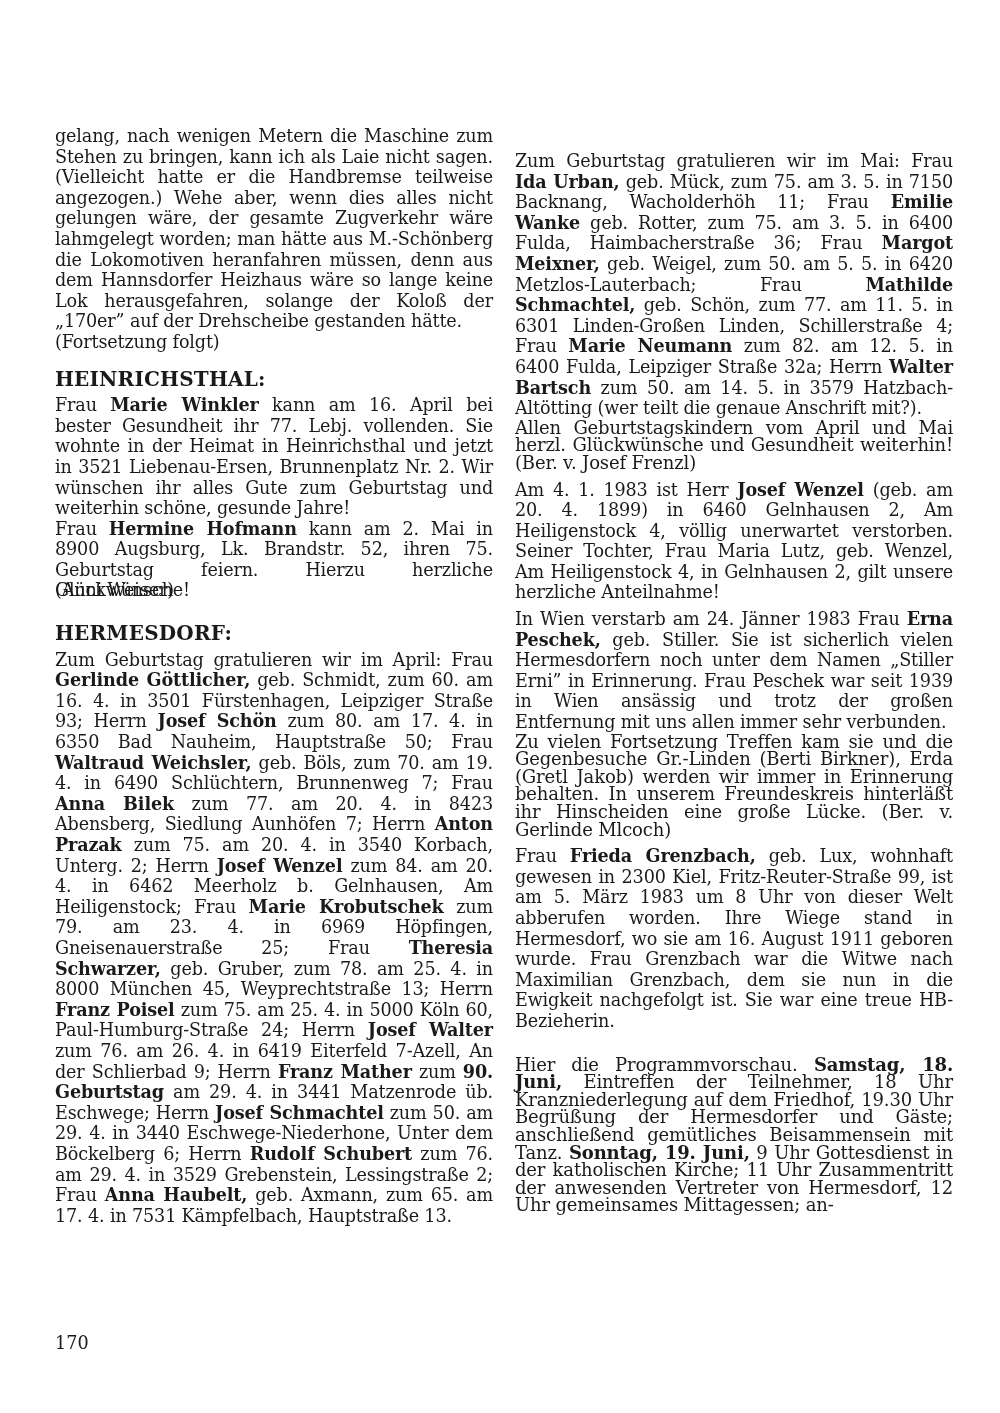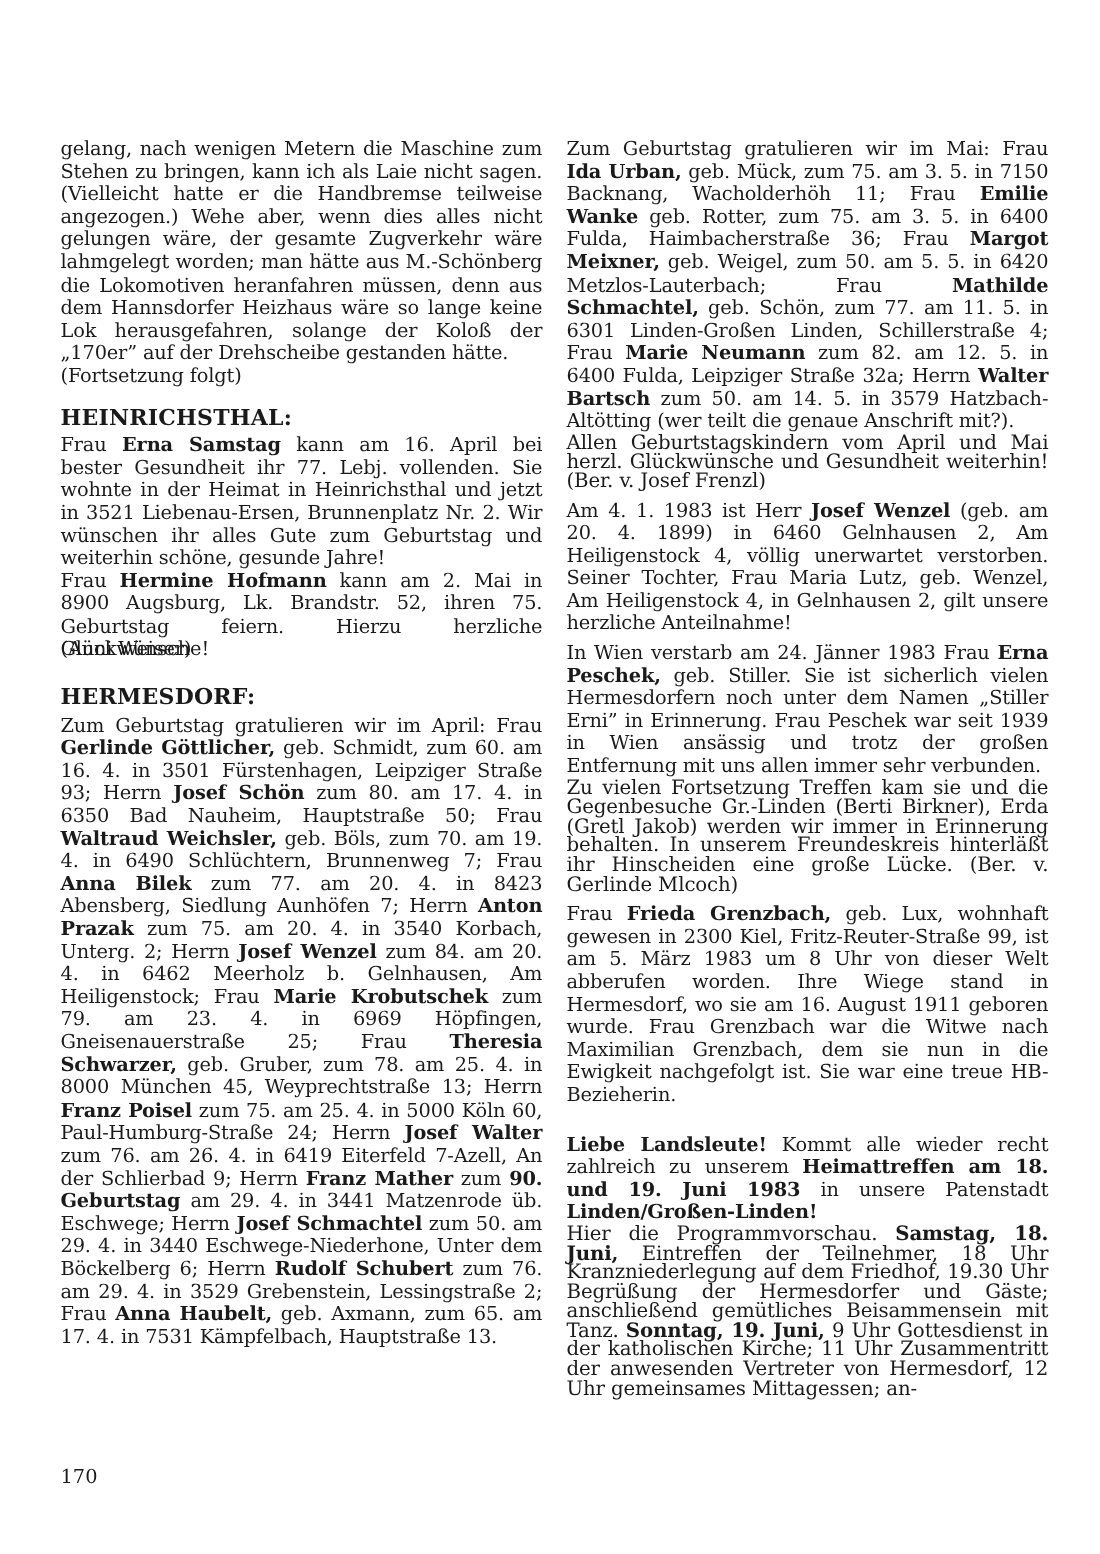--- a/index.html
+++ b/index.html
@@ -13,21 +13,21 @@
     .page { position: absolute; inset: 0; }
     .col {
       position: absolute; top: 126px;
       width: 438px;
       font-size: 17.6px;
       line-height: 20.6px;
       text-align: justify;
       letter-spacing: -0.15px;
     }
     .col-left { left: 55px; }
-    .col-right { left: 515px; }
+    .col-right { left: 515px; margin-top: 25px; }
     .para { margin: 0 0 6px 0; }
     .para.small { font-size: 18px; line-height: 17.6px; margin-bottom: 8px; }
     .para.tight { margin-bottom: 0; }
     .sig { display: block; text-align: left; }
     .heading {
       font-weight: bold; font-size: 20px;
       margin: 16px 0 6px 0; letter-spacing: 0.2px;
     }
     b, .b { font-weight: bold; }
     .gap-big { height: 18px; }
@@ -39,34 +39,33 @@
 </head>
 <body>
 
 <div class="page">
 
   <div class="col col-left">
     <p class="para tight"><span>gelang, nach wenigen Metern die Maschine zum Stehen zu bringen, kann ich als Laie nicht sagen. (Vielleicht hatte er die Handbremse teilweise angezogen.) Wehe aber, wenn dies alles nicht gelungen wäre, der gesamte Zugverkehr wäre lahmgelegt worden; man hätte aus M.-Schönberg die Lokomotiven heranfahren müssen, denn aus dem Hannsdorfer Heizhaus wäre so lange keine Lok herausgefahren, solange der Koloß der „170er” auf der Drehscheibe gestanden hätte.</span></p>
     <span class="sig">(Fortsetzung folgt)</span>
 
     <div class="heading">HEINRICHSTHAL:</div>
-    <p class="para tight"><span>Frau </span><b>Erna Samstag</b><span> kann am 16. April bei bester Gesundheit ihr 77. Lebj. vollenden. Sie wohnte in der Heimat in Heinrichsthal und jetzt in 3521 Liebenau-Ersen, Brunnenplatz Nr. 2. Wir wünschen ihr alles Gute zum Geburtstag und weiterhin schöne, gesunde Jahre!</span></p>
+    <p class="para tight"><span>Frau </span><b>Marie Winkler</b><span> kann am 16. April bei bester Gesundheit ihr 77. Lebj. vollenden. Sie wohnte in der Heimat in Heinrichsthal und jetzt in 3521 Liebenau-Ersen, Brunnenplatz Nr. 2. Wir wünschen ihr alles Gute zum Geburtstag und weiterhin schöne, gesunde Jahre!</span></p>
     <p class="para tight"><span>Frau </span><b>Hermine Hofmann</b><span> kann am 2. Mai in 8900 Augsburg, Lk. Brandstr. 52, ihren 75. Geburtstag feiern. Hierzu herzliche Glückwünsche!</span></p>
     <span class="sig" style="margin-top:-20.6px;">(Anni Weiser)</span>
 
     <div class="heading" style="margin-top:22px;">HERMESDORF:</div>
     <p class="para"><span>Zum Geburtstag gratulieren wir im April: Frau </span><b>Gerlinde Göttlicher,</b><span> geb. Schmidt, zum 60. am 16. 4. in 3501 Fürstenhagen, Leipziger Straße 93; Herrn </span><b>Josef Schön</b><span> zum 80. am 17. 4. in 6350 Bad Nauheim, Hauptstraße 50; Frau </span><b>Waltraud Weichsler,</b><span> geb. Böls, zum 70. am 19. 4. in 6490 Schlüchtern, Brunnenweg 7; Frau </span><b>Anna Bilek</b><span> zum 77. am 20. 4. in 8423 Abensberg, Siedlung Aunhöfen 7; Herrn </span><b>Anton Prazak</b><span> zum 75. am 20. 4. in 3540 Korbach, Unterg. 2; Herrn </span><b>Josef Wenzel</b><span> zum 84. am 20. 4. in 6462 Meerholz b. Gelnhausen, Am Heiligenstock; Frau </span><b>Marie Krobutschek</b><span> zum 79. am 23. 4. in 6969 Höpfingen, Gneisenauerstraße 25; Frau </span><b>Theresia Schwarzer,</b><span> geb. Gruber, zum 78. am 25. 4. in 8000 München 45, Weyprechtstraße 13; Herrn </span><b>Franz Poisel</b><span> zum 75. am 25. 4. in 5000 Köln 60, Paul-Humburg-Straße 24; Herrn </span><b>Josef Walter</b><span> zum 76. am 26. 4. in 6419 Eiterfeld 7-Azell, An der Schlierbad 9; Herrn </span><b>Franz Mather</b><span> zum </span><b>90. Geburtstag</b><span> am 29. 4. in 3441 Matzenrode üb. Eschwege; Herrn </span><b>Josef Schmachtel</b><span> zum 50. am 29. 4. in 3440 Eschwege-Niederhone, Unter dem Böckelberg 6; Herrn </span><b>Rudolf Schubert</b><span> zum 76. am 29. 4. in 3529 Grebenstein, Lessingstraße 2; Frau </span><b>Anna Haubelt,</b><span> geb. Axmann, zum 65. am 17. 4. in 7531 Kämpfelbach, Hauptstraße 13.</span></p>
   </div>
 
   <div class="col col-right">
     <p class="para tight"><span>Zum Geburtstag gratulieren wir im Mai: Frau </span><b>Ida Urban,</b><span> geb. Mück, zum 75. am 3. 5. in 7150 Backnang, Wacholderhöh 11; Frau </span><b>Emilie Wanke</b><span> geb. Rotter, zum 75. am 3. 5. in 6400 Fulda, Haimbacherstraße 36; Frau </span><b>Margot Meixner,</b><span> geb. Weigel, zum 50. am 5. 5. in 6420 Metzlos-Lauterbach; Frau </span><b>Mathilde Schmachtel,</b><span> geb. Schön, zum 77. am 11. 5. in 6301 Linden-Großen Linden, Schillerstraße 4; Frau </span><b>Marie Neumann</b><span> zum 82. am 12. 5. in 6400 Fulda, Leipziger Straße 32a; Herrn </span><b>Walter Bartsch</b><span> zum 50. am 14. 5. in 3579 Hatzbach-Altötting (wer teilt die genaue Anschrift mit?).</span></p>
     <p class="para small"><span>Allen Geburtstagskindern vom April und Mai herzl. Glückwünsche und Gesundheit weiterhin! (Ber. v. Josef Frenzl)</span></p>
     <p class="para"><span>Am 4. 1. 1983 ist Herr </span><b>Josef Wenzel</b><span> (geb. am 20. 4. 1899) in 6460 Gelnhausen 2, Am Heiligenstock 4, völlig unerwartet verstorben. Seiner Tochter, Frau Maria Lutz, geb. Wenzel, Am Heiligenstock 4, in Gelnhausen 2, gilt unsere herzliche Anteilnahme!</span></p>
     <p class="para tight"><span>In Wien verstarb am 24. Jänner 1983 Frau </span><b>Erna Peschek,</b><span> geb. Stiller. Sie ist sicherlich vielen Hermesdorfern noch unter dem Namen „Stiller Erni” in Erinnerung. Frau Peschek war seit 1939 in Wien ansässig und trotz der großen Entfernung mit uns allen immer sehr verbunden.</span></p>
     <p class="para small"><span>Zu vielen Fortsetzung Treffen kam sie und die Gegenbesuche Gr.-Linden (Berti Birkner), Erda (Gretl Jakob) werden wir immer in Erinnerung behalten. In unserem Freundeskreis hinterläßt ihr Hinscheiden eine große Lücke. (Ber. v. Gerlinde Mlcoch)</span></p>
     <p class="para"><span>Frau </span><b>Frieda Grenzbach,</b><span> geb. Lux, wohnhaft gewesen in 2300 Kiel, Fritz-Reuter-Straße 99, ist am 5. März 1983 um 8 Uhr von dieser Welt abberufen worden. Ihre Wiege stand in Hermesdorf, wo sie am 16. August 1911 geboren wurde. Frau Grenzbach war die Witwe nach Maximilian Grenzbach, dem sie nun in die Ewigkeit nachgefolgt ist. Sie war eine treue HB-Bezieherin.</span></p>
     <div class="gap-big"></div>
-    <p class="para tight"><b>Liebe Landsleute!</b><span> Kommt alle wieder recht zahlreich zu unserem </span><b>Heimattreffen am 18. und 19. Juni 1983</b><span> in unsere Patenstadt </span><b>Linden/Großen-Linden!</b></p>
     <p class="para small"><span>Hier die Programmvorschau. </span><b>Samstag, 18. Juni,</b><span> Eintreffen der Teilnehmer, 18 Uhr Kranzniederlegung auf dem Friedhof, 19.30 Uhr Begrüßung der Hermesdorfer und Gäste; anschließend gemütliches Beisammensein mit Tanz. </span><b>Sonntag, 19. Juni,</b><span> 9 Uhr Gottesdienst in der katholischen Kirche; 11 Uhr Zusammentritt der anwesenden Vertreter von Hermesdorf, 12 Uhr gemeinsames Mittagessen; an-</span></p>
   </div>
 
   <div class="page-number">170</div>
 </div>
 
 </body></html>

